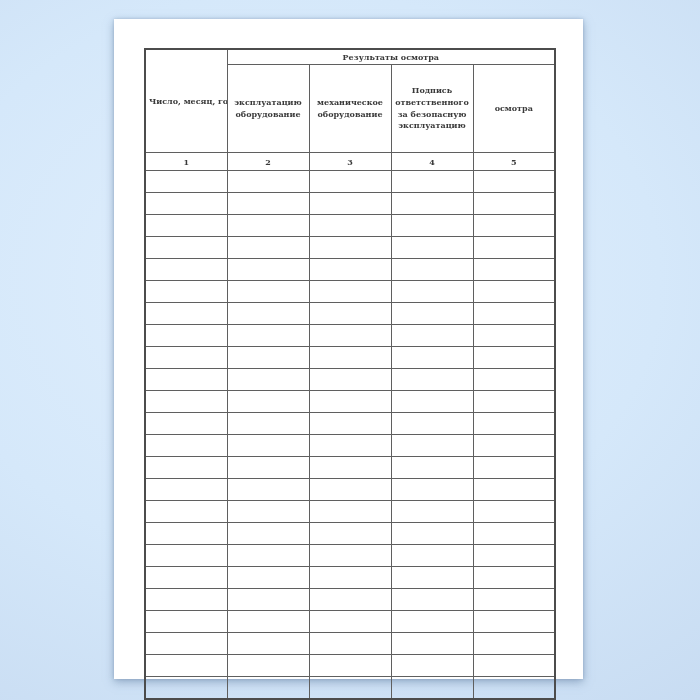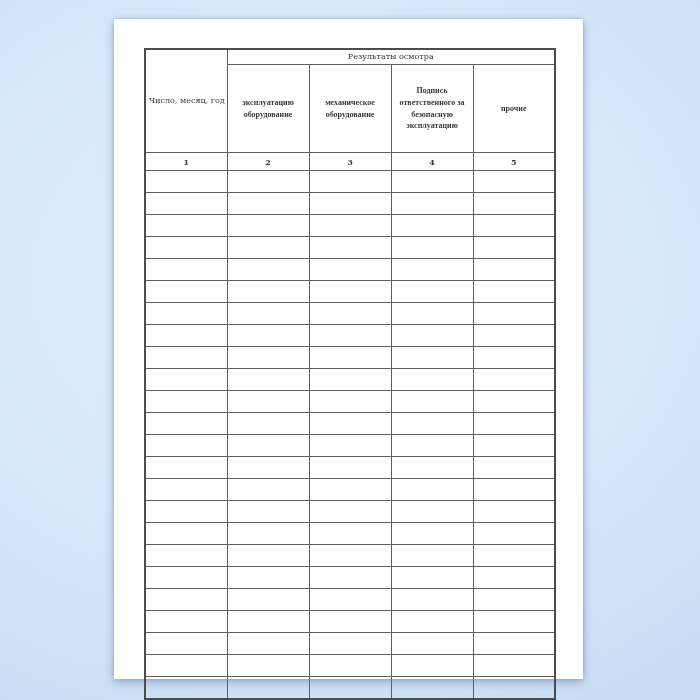--- a/index.html
+++ b/index.html
@@ -50,32 +50,31 @@
     border: 2px solid var(--border-outer, #4c4c4c);
   }
   th, td {
     text-align: center;
     vertical-align: middle;
     padding: 1px 3px;
     overflow: hidden;
   }
   tr.group-row th {
     height: 12px;
-    font-weight: 400;
+    font-weight: 700;
     line-height: 1.1;
     margin-left: 17px;
   }
   th.date-col {
     white-space: nowrap;
   }
   tr.sub-row th {
     height: 85px;
     line-height: 1.45;
     font-weight: 700;
-    font-family: Liberation Serif, serif;
   }
   tr.num-row td {
     height: 15px;
     font-weight: 700;
   }
   tbody.body-rows td {
     height: 19px;
   }
 </style>
 </head>
@@ -93,21 +92,21 @@
       </colgroup>
       <thead>
         <tr class="group-row">
           <th rowspan="2" class="date-col">Число, месяц, год</th>
           <th colspan="4">Результаты осмотра</th>
         </tr>
         <tr class="sub-row">
           <th>эксплуатацию оборудование</th>
           <th>механическое оборудование</th>
           <th>Подпись ответственного за безопасную эксплуатацию</th>
-          <th>прочие</th>
+          <th>осмотра</th>
         </tr>
         <tr class="num-row">
           <td>1</td>
           <td>2</td>
           <td>3</td>
           <td>4</td>
           <td>5</td>
         </tr>
       </thead>
       <tbody class="body-rows">

